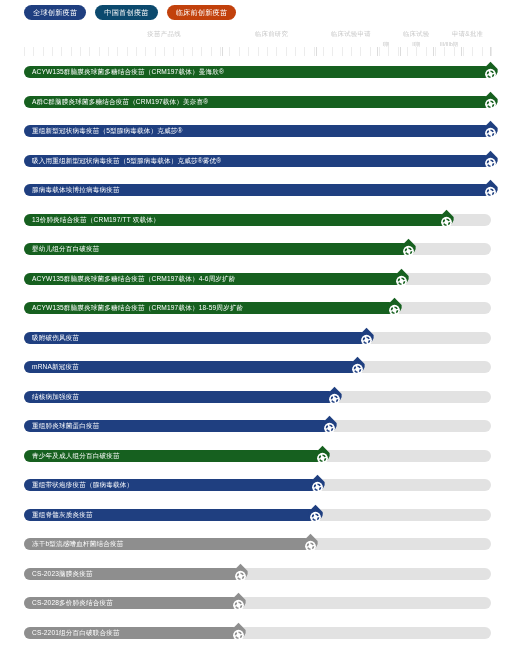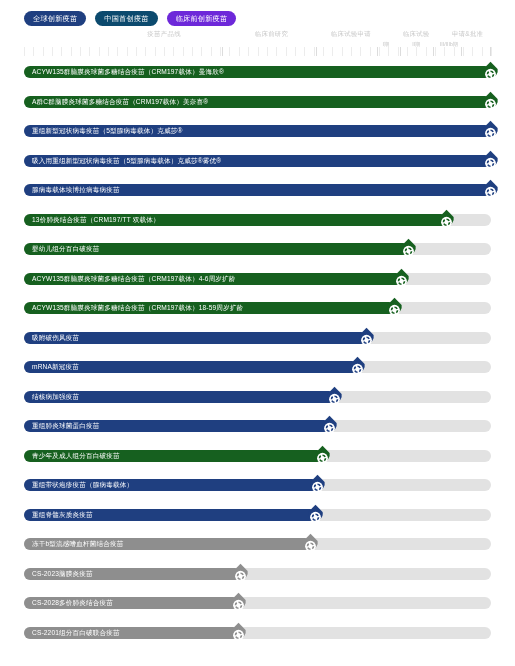--- a/index.html
+++ b/index.html
@@ -15,39 +15,39 @@
     position: relative;
     width: 515px;
     height: 666px;
     background: #ffffff;
   }
 
   
   .legend {
     position: absolute;
     left: 24px;
-    top: 11px;
+    top: 5px;
     display: flex;
     align-items: center;
     gap: 9px;
   }
   .legend-badge {
     height: 15px;
     line-height: 15px;
     border-radius: 8px;
     padding: 0 9px;
     font-size: 7.2px;
     color: #ffffff;
     white-space: nowrap;
     letter-spacing: 0.2px;
     display: inline-block;
   }
   .legend-badge.blue  { background: #1f3f80; }
   .legend-badge.green { background: #0c4a6e; }
-  .legend-badge.gray  { background: #6d28d9; }
+  .legend-badge.gray  { background: #c2410c; }
 
   
   .axis {
     position: absolute;
     left: 24px;
     top: 30px;
     width: 467px;
     height: 26px;
   }
   .axis-labels {

